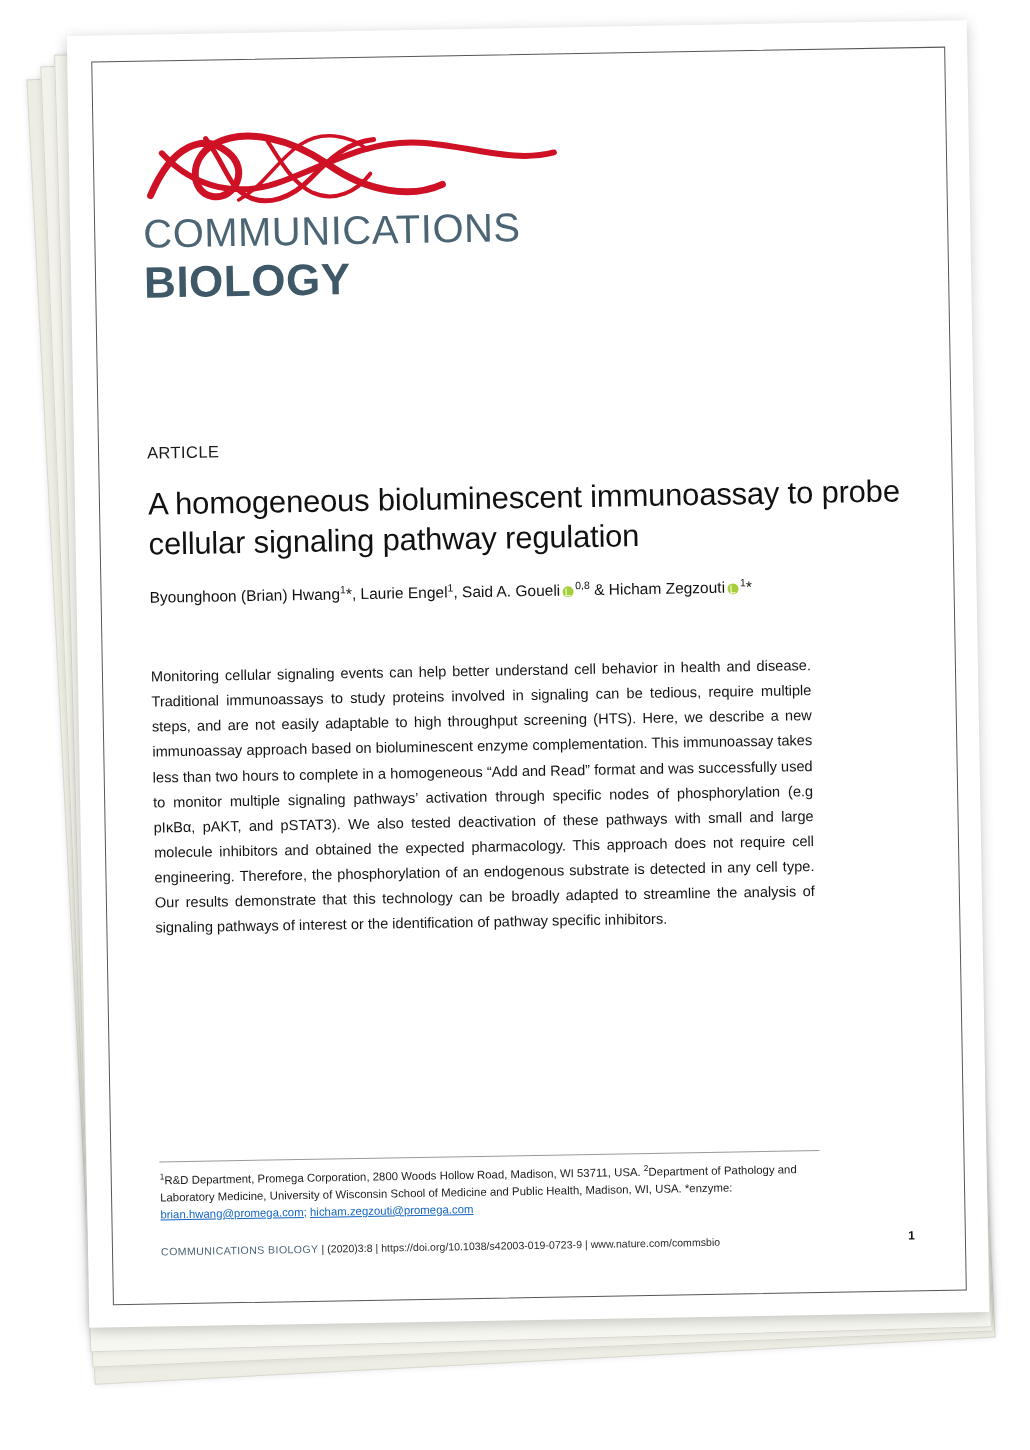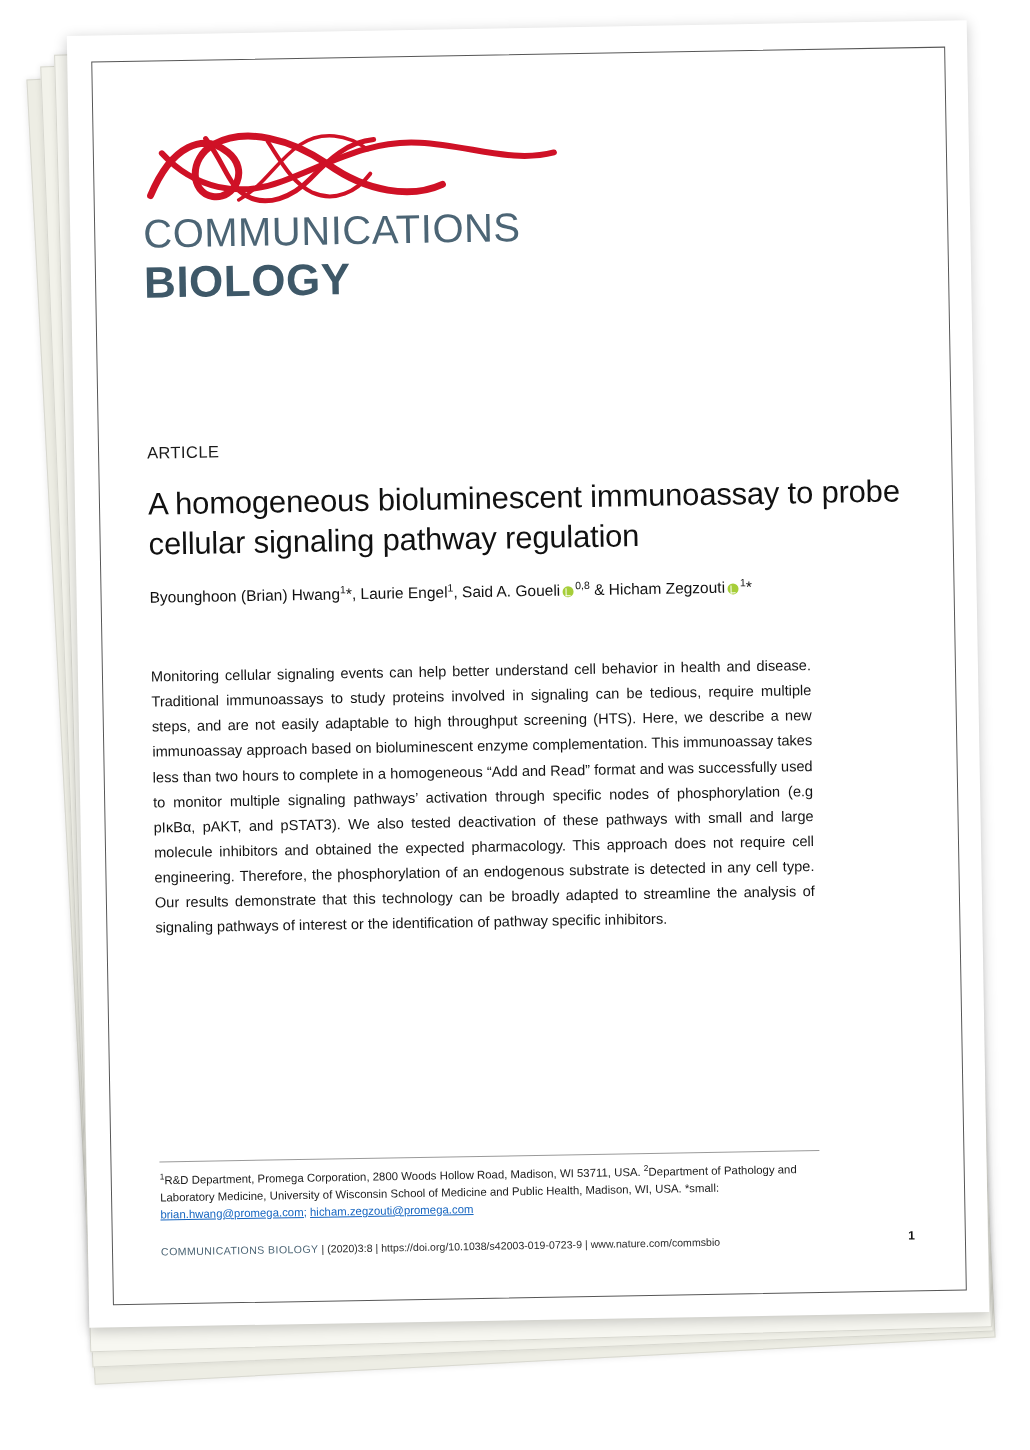--- a/index.html
+++ b/index.html
@@ -221,21 +221,21 @@
 
         <div class="authors">Byounghoon (Brian) Hwang<sup>1</sup>*, Laurie Engel<sup>1</sup>, Said A. Goueli<span class="orcid"></span><sup>0,8</sup> &amp; Hicham Zegzouti<span class="orcid"></span><sup>1</sup>*</div>
 
         <div class="abstract">Monitoring cellular signaling events can help better understand cell behavior in health and disease. Traditional immunoassays to study proteins involved in signaling can be tedious, require multiple steps, and are not easily adaptable to high throughput screening (HTS). Here, we describe a new immunoassay approach based on bioluminescent enzyme complementation. This immunoassay takes less than two hours to complete in a homogeneous “Add and Read” format and was successfully used to monitor multiple signaling pathways’ activation through specific nodes of phosphorylation (e.g pIκBα, pAKT, and pSTAT3). We also tested deactivation of these pathways with small and large molecule inhibitors and obtained the expected pharmacology. This approach does not require cell engineering. Therefore, the phosphorylation of an endogenous substrate is detected in any cell type. Our results demonstrate that this technology can be broadly adapted to streamline the analysis of signaling pathways of interest or the identification of pathway specific inhibitors.</div>
 
         <div class="footer">
           <div class="footer-rule"></div>
           <div class="affiliations">
             <sup>1</sup><span>R&amp;D Department, Promega Corporation, 2800 Woods Hollow Road, Madison, WI 53711, USA.</span>
             <sup>2</sup><span>Department of Pathology and Laboratory Medicine, University of Wisconsin School of Medicine and Public Health, Madison, WI, USA.</span>
-            <span>*small:</span>
+            <span>*enzyme:</span>
             <a class="email-link" href="#">brian.hwang@promega.com;</a>
             <a class="email-link" href="#">hicham.zegzouti@promega.com</a>
           </div>
           <div class="footer-bar">
             <span class="brand">COMMUNICATIONS BIOLOGY</span>
             <span>| (2020)3:8 | https://doi.org/10.1038/s42003-019-0723-9 | www.nature.com/commsbio</span>
           </div>
         </div>
 
         <div class="page-number">1</div>

